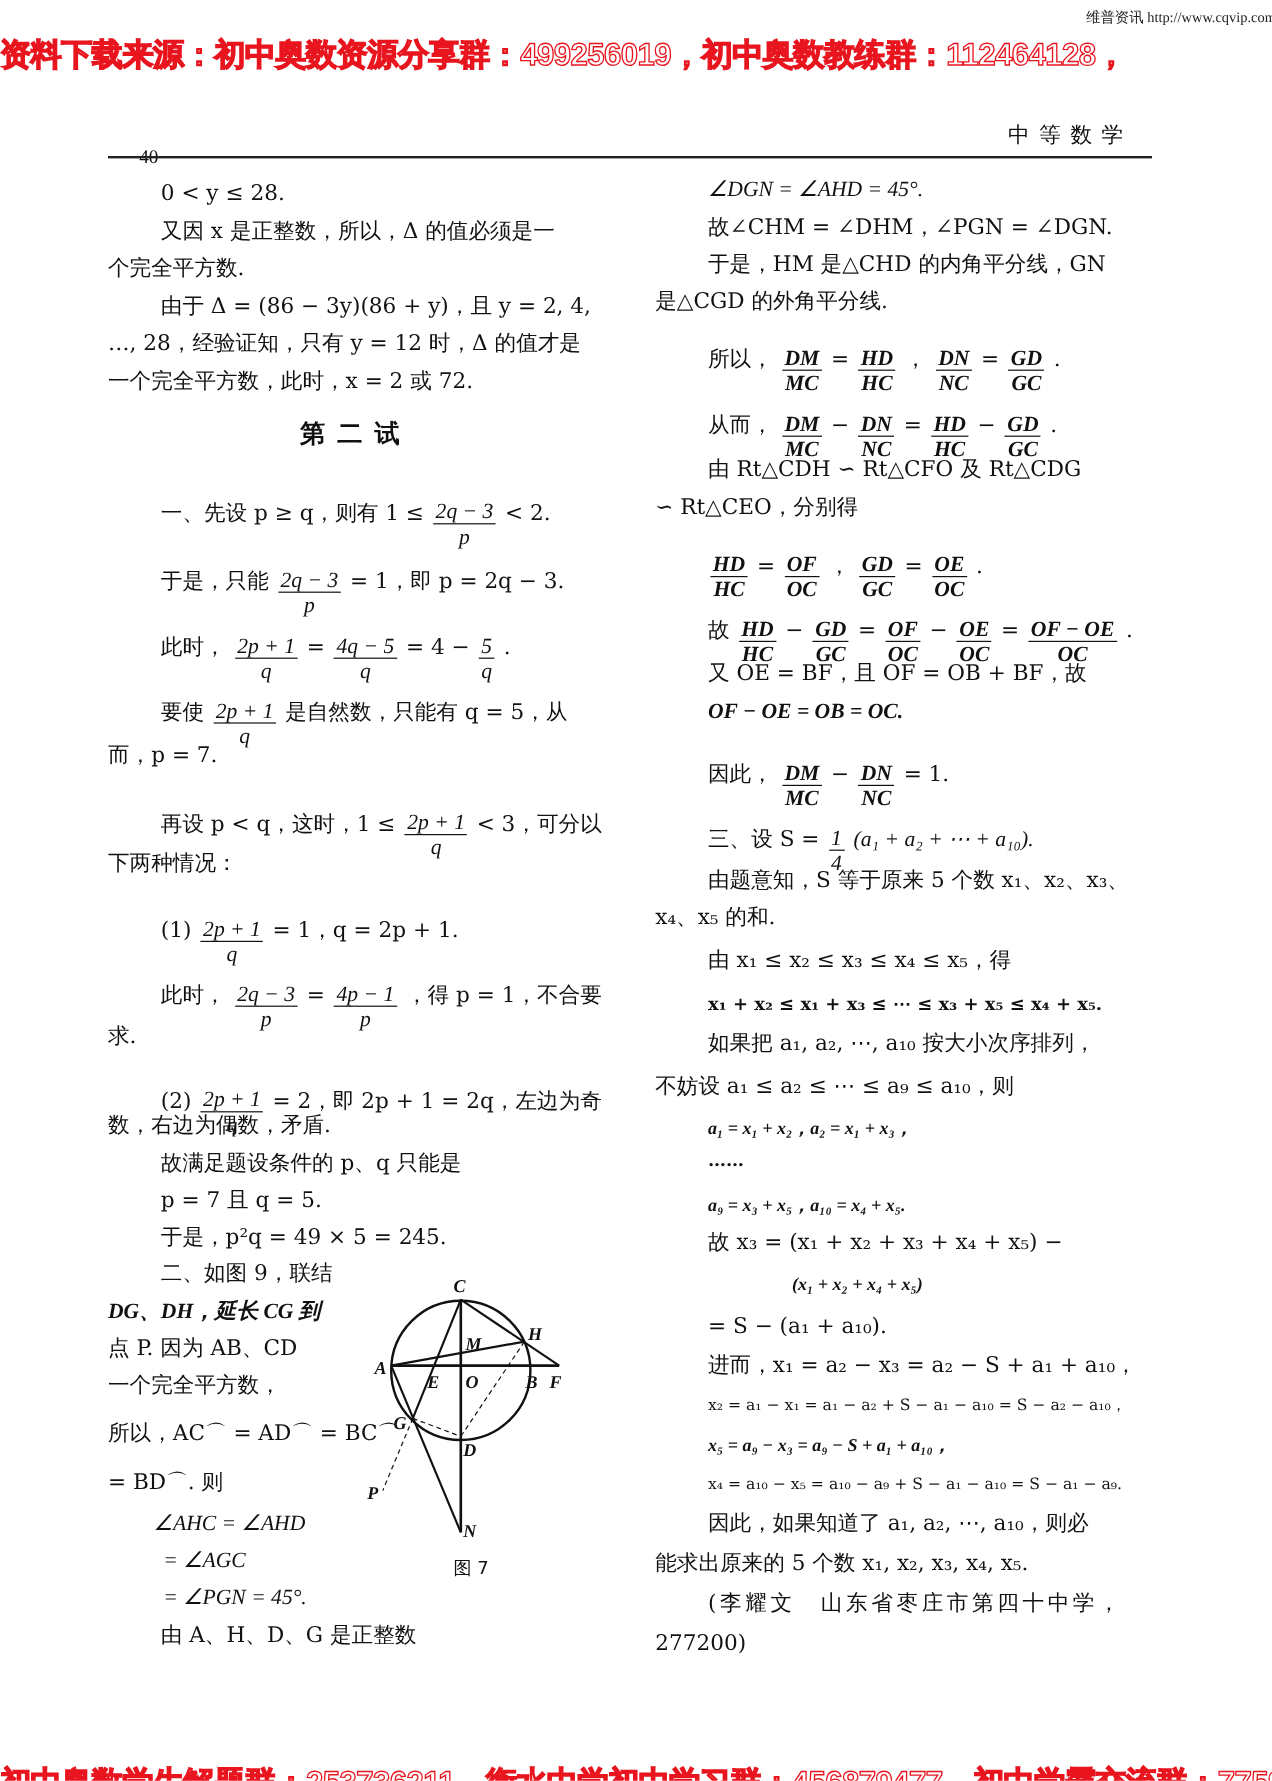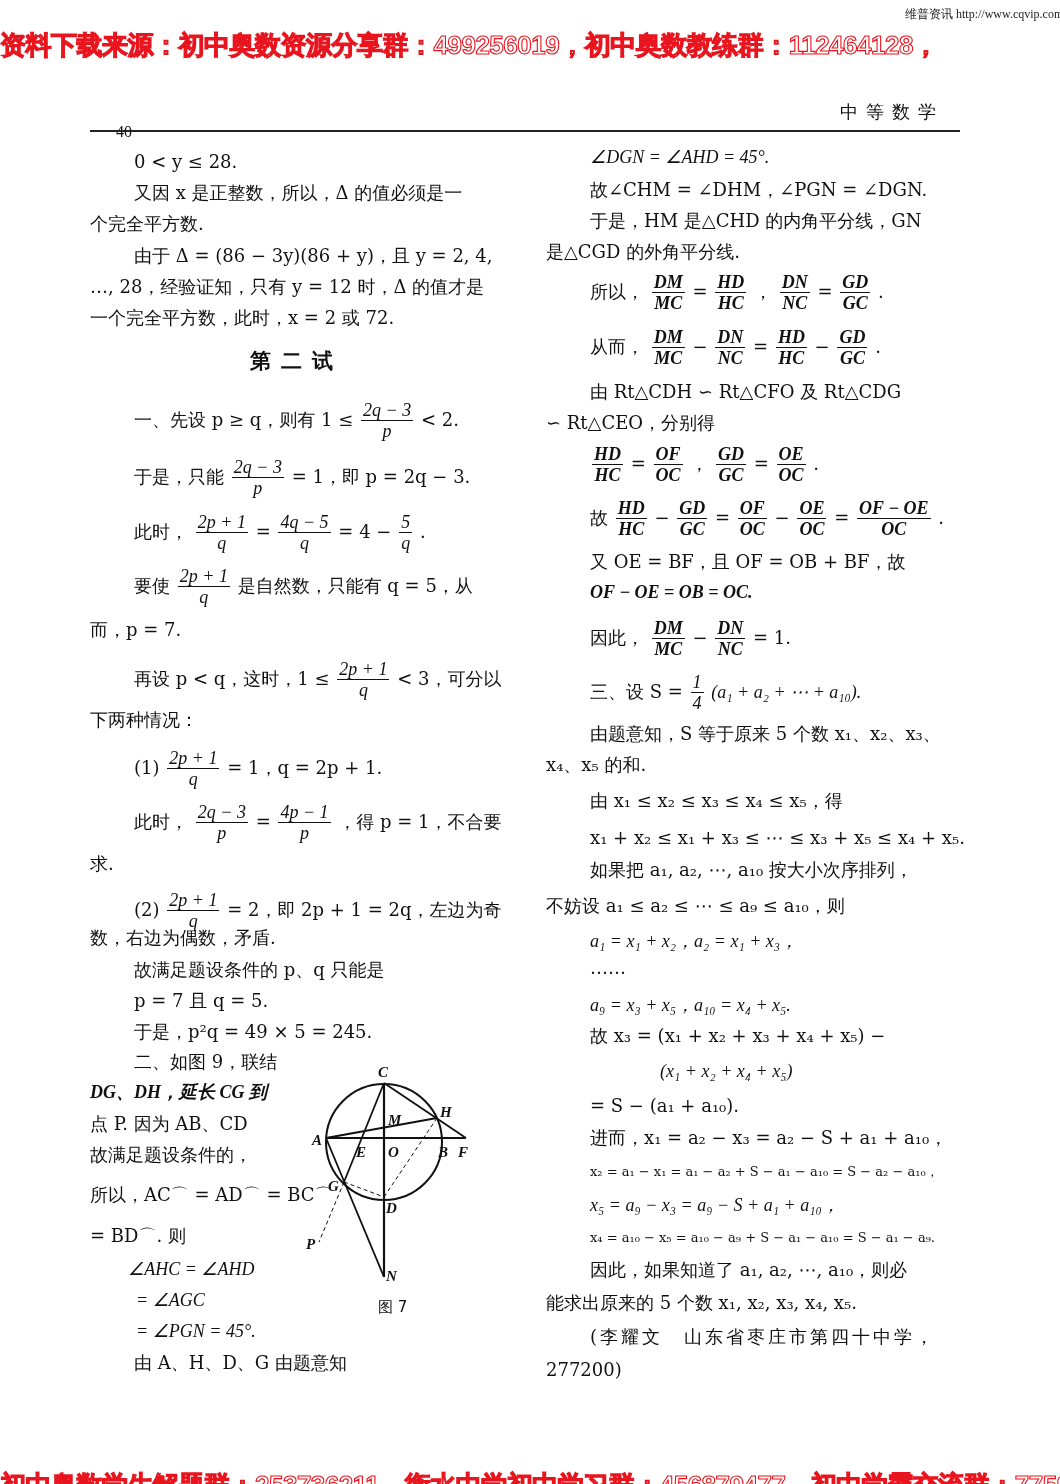--- a/index.html
+++ b/index.html
@@ -17,25 +17,25 @@
   .col { position: absolute; font-size: 18px; line-height: 31px; }
   .col-left { left: 90px; top: 142px; width: 415px; }
   .col-right { left: 546px; top: 142px; width: 415px; }
   .ln { position: absolute; white-space: nowrap; }
   .i { font-style: italic; font-family: "Liberation Serif", serif; }
   .b { font-weight: bold; }
   .sec { font-weight: bold; font-size: 21px; letter-spacing: 10px; font-family: "DejaVu Sans", sans-serif; }
   .frac { display: inline-block; vertical-align: middle; text-align: center; line-height: 20px; margin: 0 2px; }
   .frac .n { display: block; border-bottom: 1.3px solid #111; padding: 0 2px; }
   .frac .d { display: block; padding: 0 2px; }
-  .math { font-family: "Liberation Serif", serif; font-style: italic; }
+  .math { font-family: "Liberation Serif", serif; font-style: italic; margin-top: 16px; }
   .fig { position: absolute; left: 300px; top: 1055px; width: 190px; height: 270px; }
   .figcap { position: absolute; left: 378px; top: 1298px; font-size: 15px; font-family: "DejaVu Sans", sans-serif; }
   .author { letter-spacing: 3px; font-family: "DejaVu Serif", serif; }
-  .small { font-size: 18px; }
+  .small { font-size: 15px; font-weight: bold; }
 </style>
 </head>
 <body>
 
 <div class="wm wm-top">资料下载来源：初中奥数资源分享群：499256019，初中奥数教练群：112464128，</div>
 <div class="vip">维普资讯 http://www.cqvip.com</div>
 
 <div class="pagenum">40</div>
 <div class="journal">中等数学</div>
 <div class="hrule"></div>
@@ -100,27 +100,27 @@
     <span>= 2，即 2p + 1 = 2q，左边为奇</span>
   </div>
   <div class="ln" style="left:0;top:780px">数，右边为偶数，矛盾.</div>
   <div class="ln" style="left:44px;top:812px">故满足题设条件的 p、q 只能是</div>
   <div class="ln" style="left:44px;top:843px">p = 7 且 q = 5.</div>
   <div class="ln" style="left:44px;top:874px">于是，p²q = 49 × 5 = 245.</div>
 
   <div class="ln" style="left:44px;top:904px">二、如图 9，联结</div>
   <div class="ln i b" style="left:0;top:935px">DG、DH，延长 CG 到</div>
   <div class="ln" style="left:0;top:966px">点 P. 因为 AB、CD</div>
-  <div class="ln" style="left:0;top:997px">故满足题设条件的，</div>
+  <div class="ln" style="left:0;top:997px">一个完全平方数，</div>
   <div class="ln" style="left:0;top:1037px">所以，AC⌒ = AD⌒ = BC⌒</div>
   <div class="ln" style="left:0;top:1078px">= BD⌒. 则</div>
   <div class="ln i" style="left:38px;top:1112px">∠AHC = ∠AHD</div>
   <div class="ln i" style="left:46px;top:1143px">= ∠AGC</div>
   <div class="ln i" style="left:46px;top:1174px">= ∠PGN = 45°.</div>
-  <div class="ln" style="left:44px;top:1205px">由 A、H、D、G 由题意知</div>
+  <div class="ln" style="left:44px;top:1205px">由 A、H、D、G 是正整数</div>
 </div>
 
 <svg class="fig" viewBox="0 0 190 270">
   <circle cx="84" cy="87" r="58" fill="none" stroke="#111" stroke-width="2"></circle>
 
   <line x1="84" y1="28" x2="84" y2="222" stroke="#111" stroke-width="2.2"></line>
 
   <line x1="26" y1="83" x2="166" y2="83" stroke="#111" stroke-width="2.2"></line>
 
   <line x1="84" y1="28" x2="166" y2="83" stroke="#111" stroke-width="1.8"></line>

